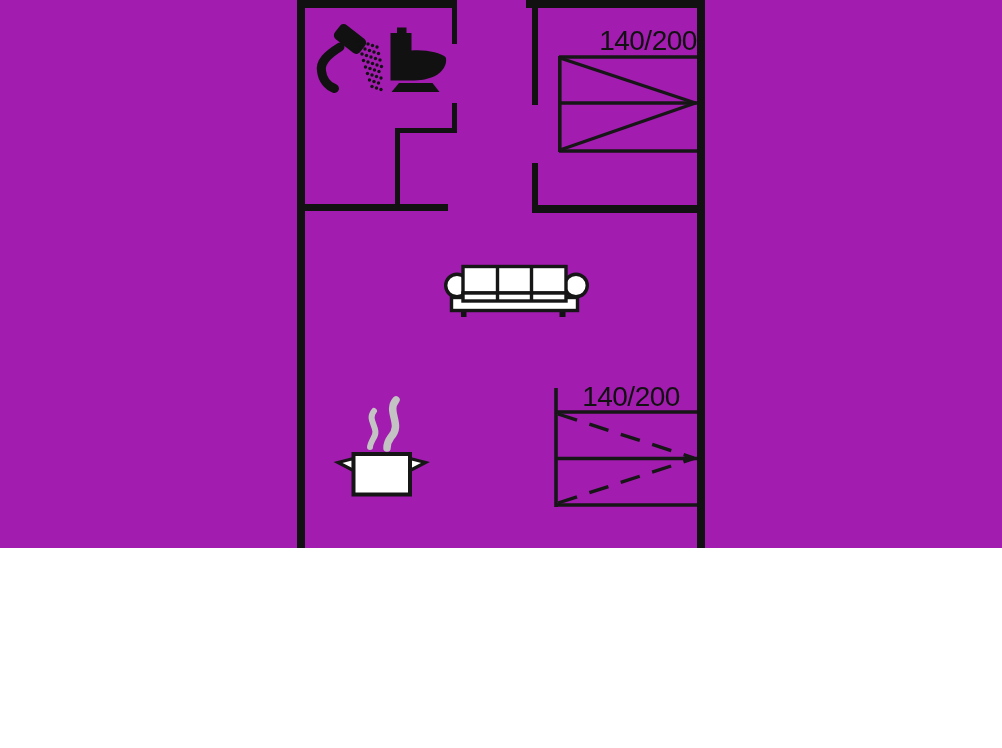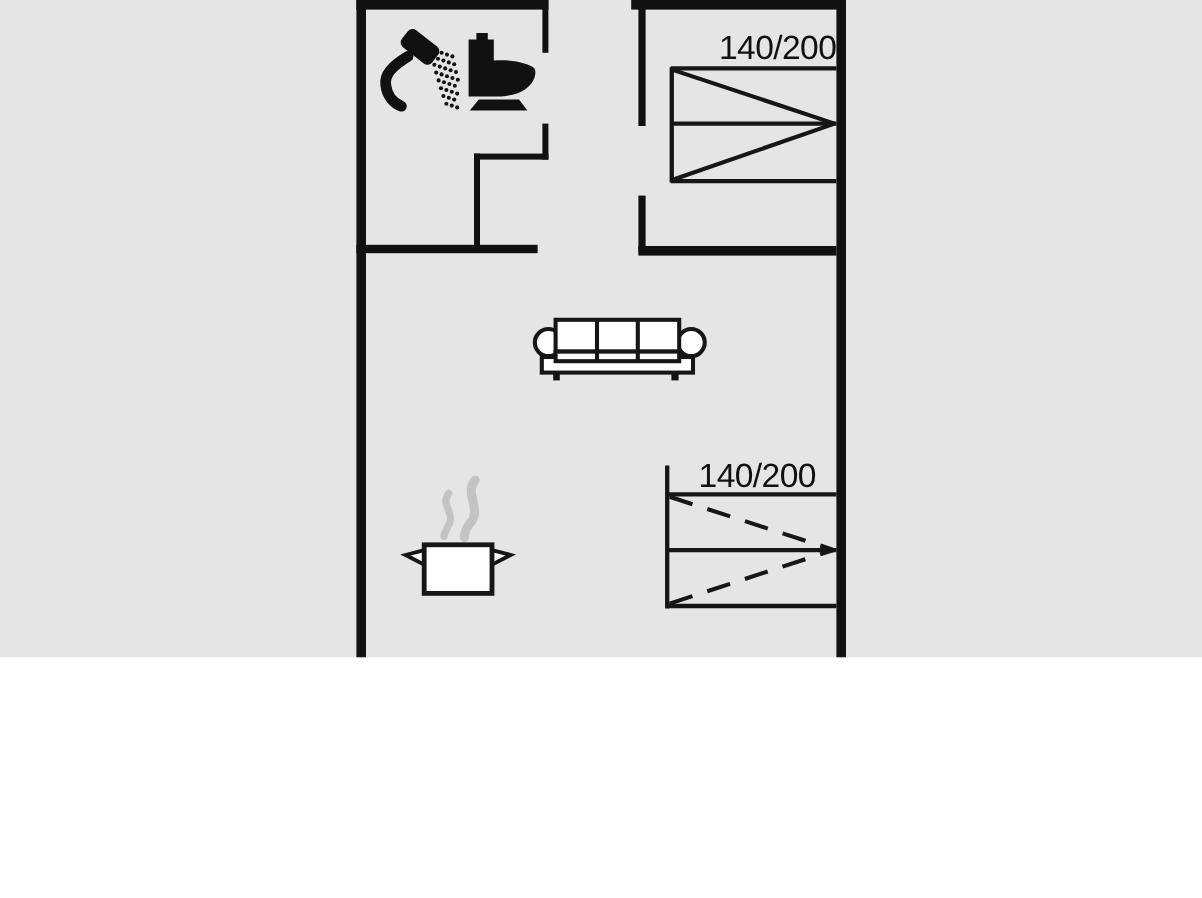--- a/index.html
+++ b/index.html
@@ -1,16 +1,16 @@
 <!DOCTYPE html>
 <html><head>
 <meta charset="utf-8">
 <style>
   html,body{margin:0;padding:0;background:#ffffff;}
-  .stage{position:relative;width:1002px;height:548px;background:#e5e5e5;overflow:hidden;}
+  .stage{position:relative;width:1002px;height:548px;background:#a21caf;overflow:hidden;}
   svg{display:block;}
   .wall{fill:#111111;stroke:none;}
   .thin{stroke:#111111;fill:none;}
   .furn{stroke:#161616;fill:none;}
   .furnw{stroke:#161616;fill:#ffffff;}
   .blackfill{fill:#111111;stroke:none;}
   .steam{stroke:#c3c3c3;fill:none;stroke-linecap:round;}
   text.bedlabel{
     font-family:"Liberation Sans", sans-serif;
     font-size:28px;

